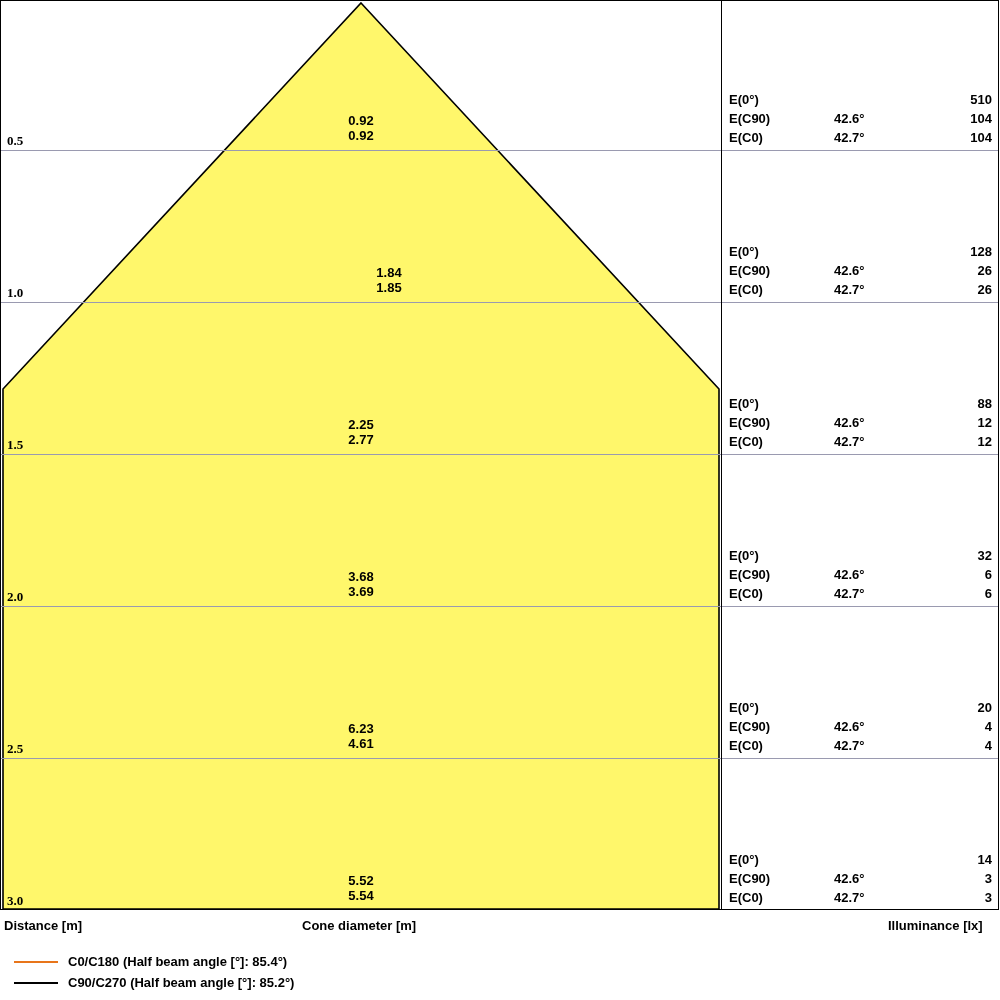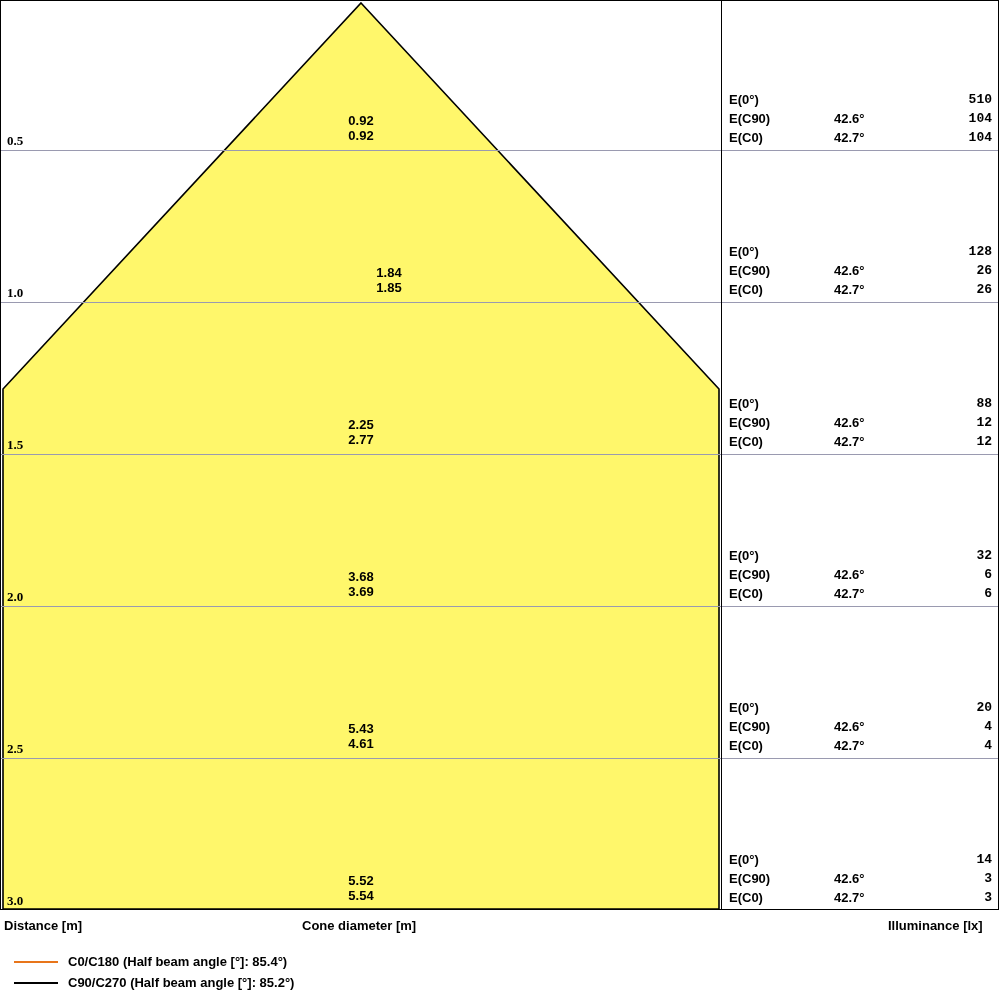--- a/index.html
+++ b/index.html
@@ -104,21 +104,20 @@
   .lux-angle {
     position: absolute;
     left: 112px;
     top: 0;
   }
   .lux-value {
     position: absolute;
     right: 8px;
     top: 0;
     text-align: center;
-    font-family: Liberation Mono, monospace;
   }
 
   
   .caption {
     position: absolute;
     font-size: 13px;
     font-weight: bold;
     white-space: nowrap;
   }
   .cap-distance { left: 4px;  top: 918px; }
@@ -188,21 +187,21 @@
     </div>
     <div class="cone-vals" style="top:416px;">
       <div>2.25</div>
       <div>2.77</div>
     </div>
     <div class="cone-vals" style="top:568px;">
       <div>3.68</div>
       <div>3.69</div>
     </div>
     <div class="cone-vals" style="top:720px;">
-      <div>5.43</div>
+      <div>6.23</div>
       <div>4.61</div>
     </div>
     <div class="cone-vals" style="top:872px;">
       <div>5.52</div>
       <div>5.54</div>
     </div>
 
     <div class="lux-block" style="top:89px;">
       <div class="lux-row">
         <span class="lux-name">E(0°)</span>

